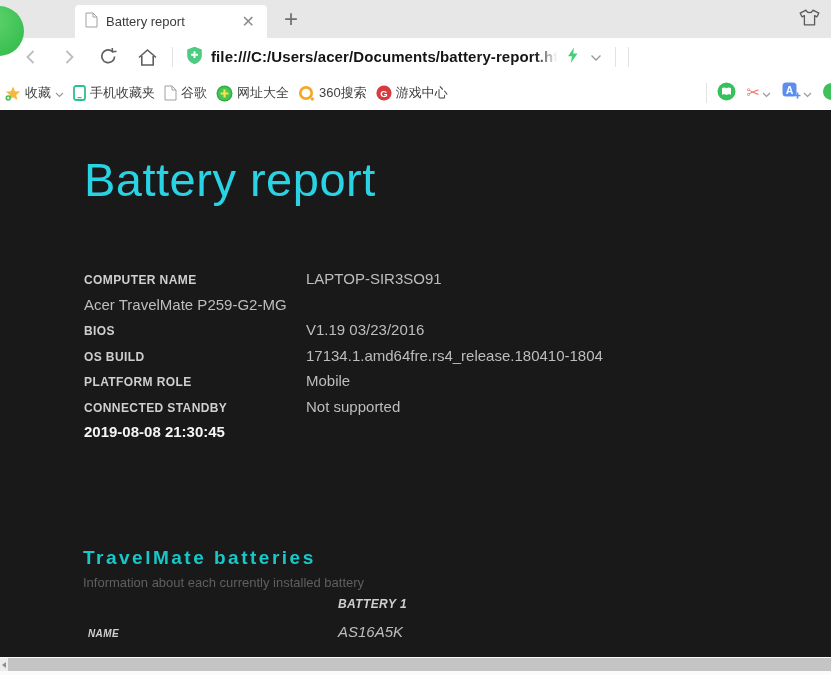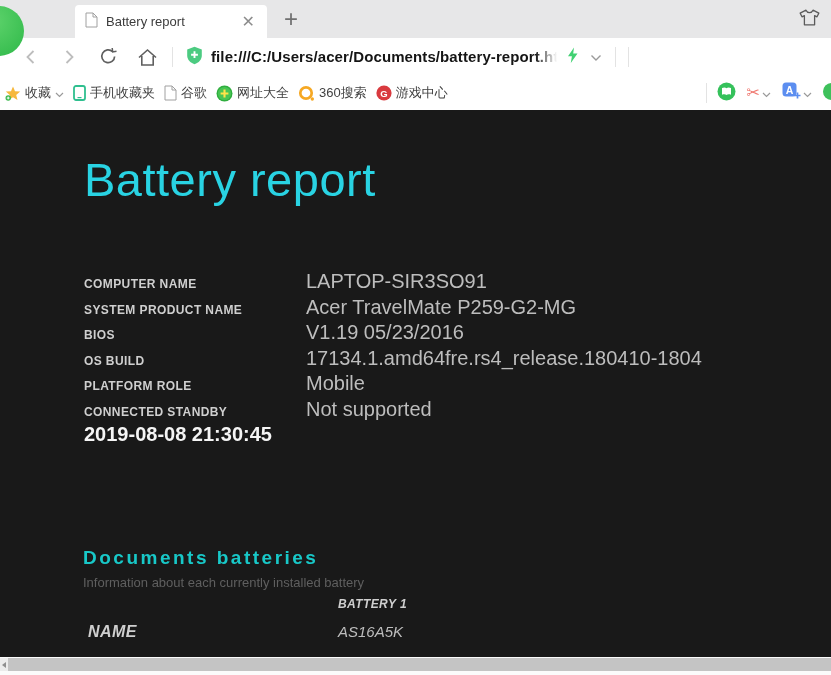--- a/index.html
+++ b/index.html
@@ -40,29 +40,29 @@
   .clip-circle{display:inline-block;width:17px;height:17px;border-radius:50%;background:#3ec15b;margin-right:-9px;}
   .scissors{color:#f07a72;font-size:16px;line-height:1;}
 
   
   .content{position:absolute;top:110px;left:0;width:831px;height:547px;background:#191919;overflow:hidden;}
   .page-title{position:absolute;left:84px;top:42px;font-size:47px;font-weight:300;
     color:#29d3e3;letter-spacing:0.5px;}
   .details{position:absolute;left:84px;top:160px;}
   .drow{display:flex;height:25.5px;align-items:baseline;}
   .dlabel{width:222px;font-size:12px;font-weight:bold;color:#cfcfcf;letter-spacing:0.4px;}
-  .dvalue{font-size:20px;color:#bdbdbd;}
+  .dvalue{font-size:15px;color:#bdbdbd;}
   .drow.emph .dvalue{color:#f5f5f5;font-weight:bold;}
   .section-head{position:absolute;left:83px;top:437px;font-size:19px;font-weight:600;
     color:#18c8c8;letter-spacing:2.5px;}
   .section-sub{position:absolute;left:83px;top:465px;font-size:13px;color:#5f5f5f;}
   .bat-table{position:absolute;left:88px;top:487px;font-style:italic;}
   .bat-colhead{margin-left:250px;font-size:12px;font-weight:bold;color:#cfcfcf;letter-spacing:0.4px;height:26px;}
   .bat-row{display:flex;height:26px;align-items:baseline;}
-  .bat-label{width:250px;font-size:16px;font-weight:bold;color:#cfcfcf;letter-spacing:0.4px;}
+  .bat-label{width:250px;font-size:10px;font-weight:bold;color:#cfcfcf;letter-spacing:0.4px;}
   .bat-value{font-size:15px;color:#bdbdbd;}
 
   
   .hscroll{position:absolute;left:0;bottom:0;width:831px;height:18px;background:#fbfbfb;}
   .hscroll .arrow{position:absolute;left:0;top:1px;width:8px;height:13px;background:#ececec;}
   .hscroll .arrow::after{content:"";position:absolute;left:2px;top:4px;border-right:4px solid #8f8f8f;
     border-top:3px solid transparent;border-bottom:3px solid transparent;}
   .hscroll .thumb{position:absolute;left:8px;right:0;top:1px;height:13px;background:#c4c4c4;}
 </style>
 </head>
@@ -239,45 +239,44 @@
 
   <div class="content">
     <div class="page-title">Battery report</div>
 
     <div class="details" id="details">
         <div class="drow">
           <span class="dlabel">COMPUTER NAME</span>
           <span class="dvalue">LAPTOP-SIR3SO91</span>
         </div>
         <div class="drow">
-          <span class="dlabel">SYSTEM PRODUCT NAME</span>
           <span class="dvalue">Acer TravelMate P259-G2-MG</span>
         </div>
         <div class="drow">
           <span class="dlabel">BIOS</span>
-          <span class="dvalue">V1.19 05/23/2016</span>
+          <span class="dvalue">V1.19 03/23/2016</span>
         </div>
         <div class="drow">
           <span class="dlabel">OS BUILD</span>
           <span class="dvalue">17134.1.amd64fre.rs4_release.180410-1804</span>
         </div>
         <div class="drow">
           <span class="dlabel">PLATFORM ROLE</span>
           <span class="dvalue">Mobile</span>
         </div>
         <div class="drow">
           <span class="dlabel">CONNECTED STANDBY</span>
           <span class="dvalue">Not supported</span>
         </div>
         <div class="drow emph">
           <span class="dvalue">2019-08-08 21:30:45</span>
         </div>
       </div>
 
-    <div class="section-head">Documents batteries</div>
+    <div class="section-head">TravelMate batteries</div>
     <div class="section-sub">Information about each currently installed battery</div>
 
     <div class="bat-table">
       <div class="bat-colhead">BATTERY 1</div>
       <div id="bat-rows">
           <div class="bat-row">
             <span class="bat-label">NAME</span>
             <span class="bat-value">AS16A5K</span>
           </div>
         </div>

